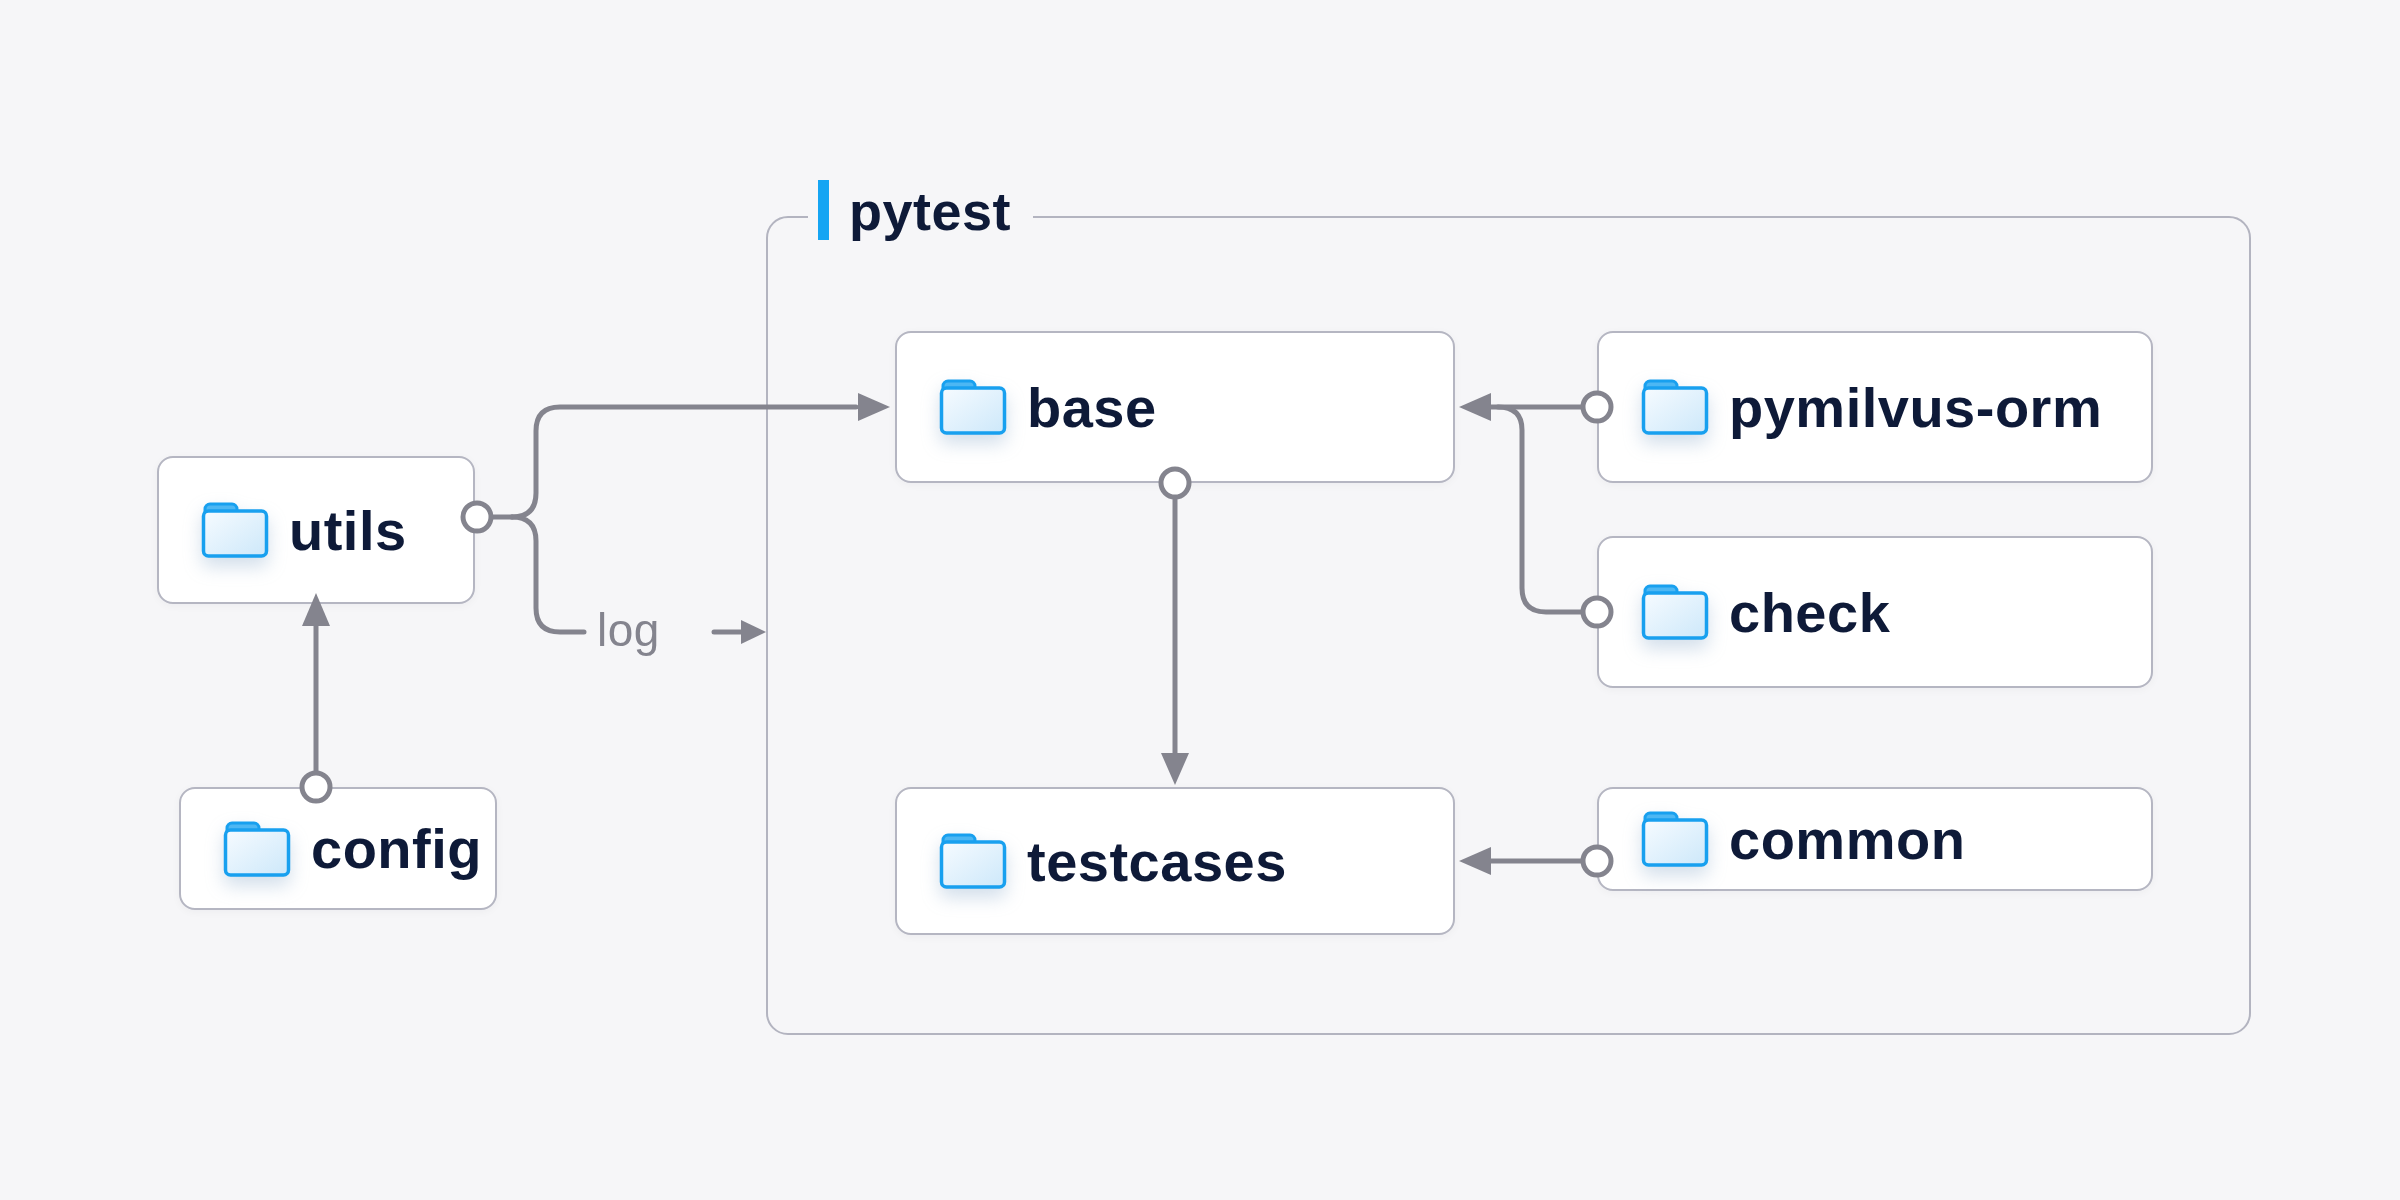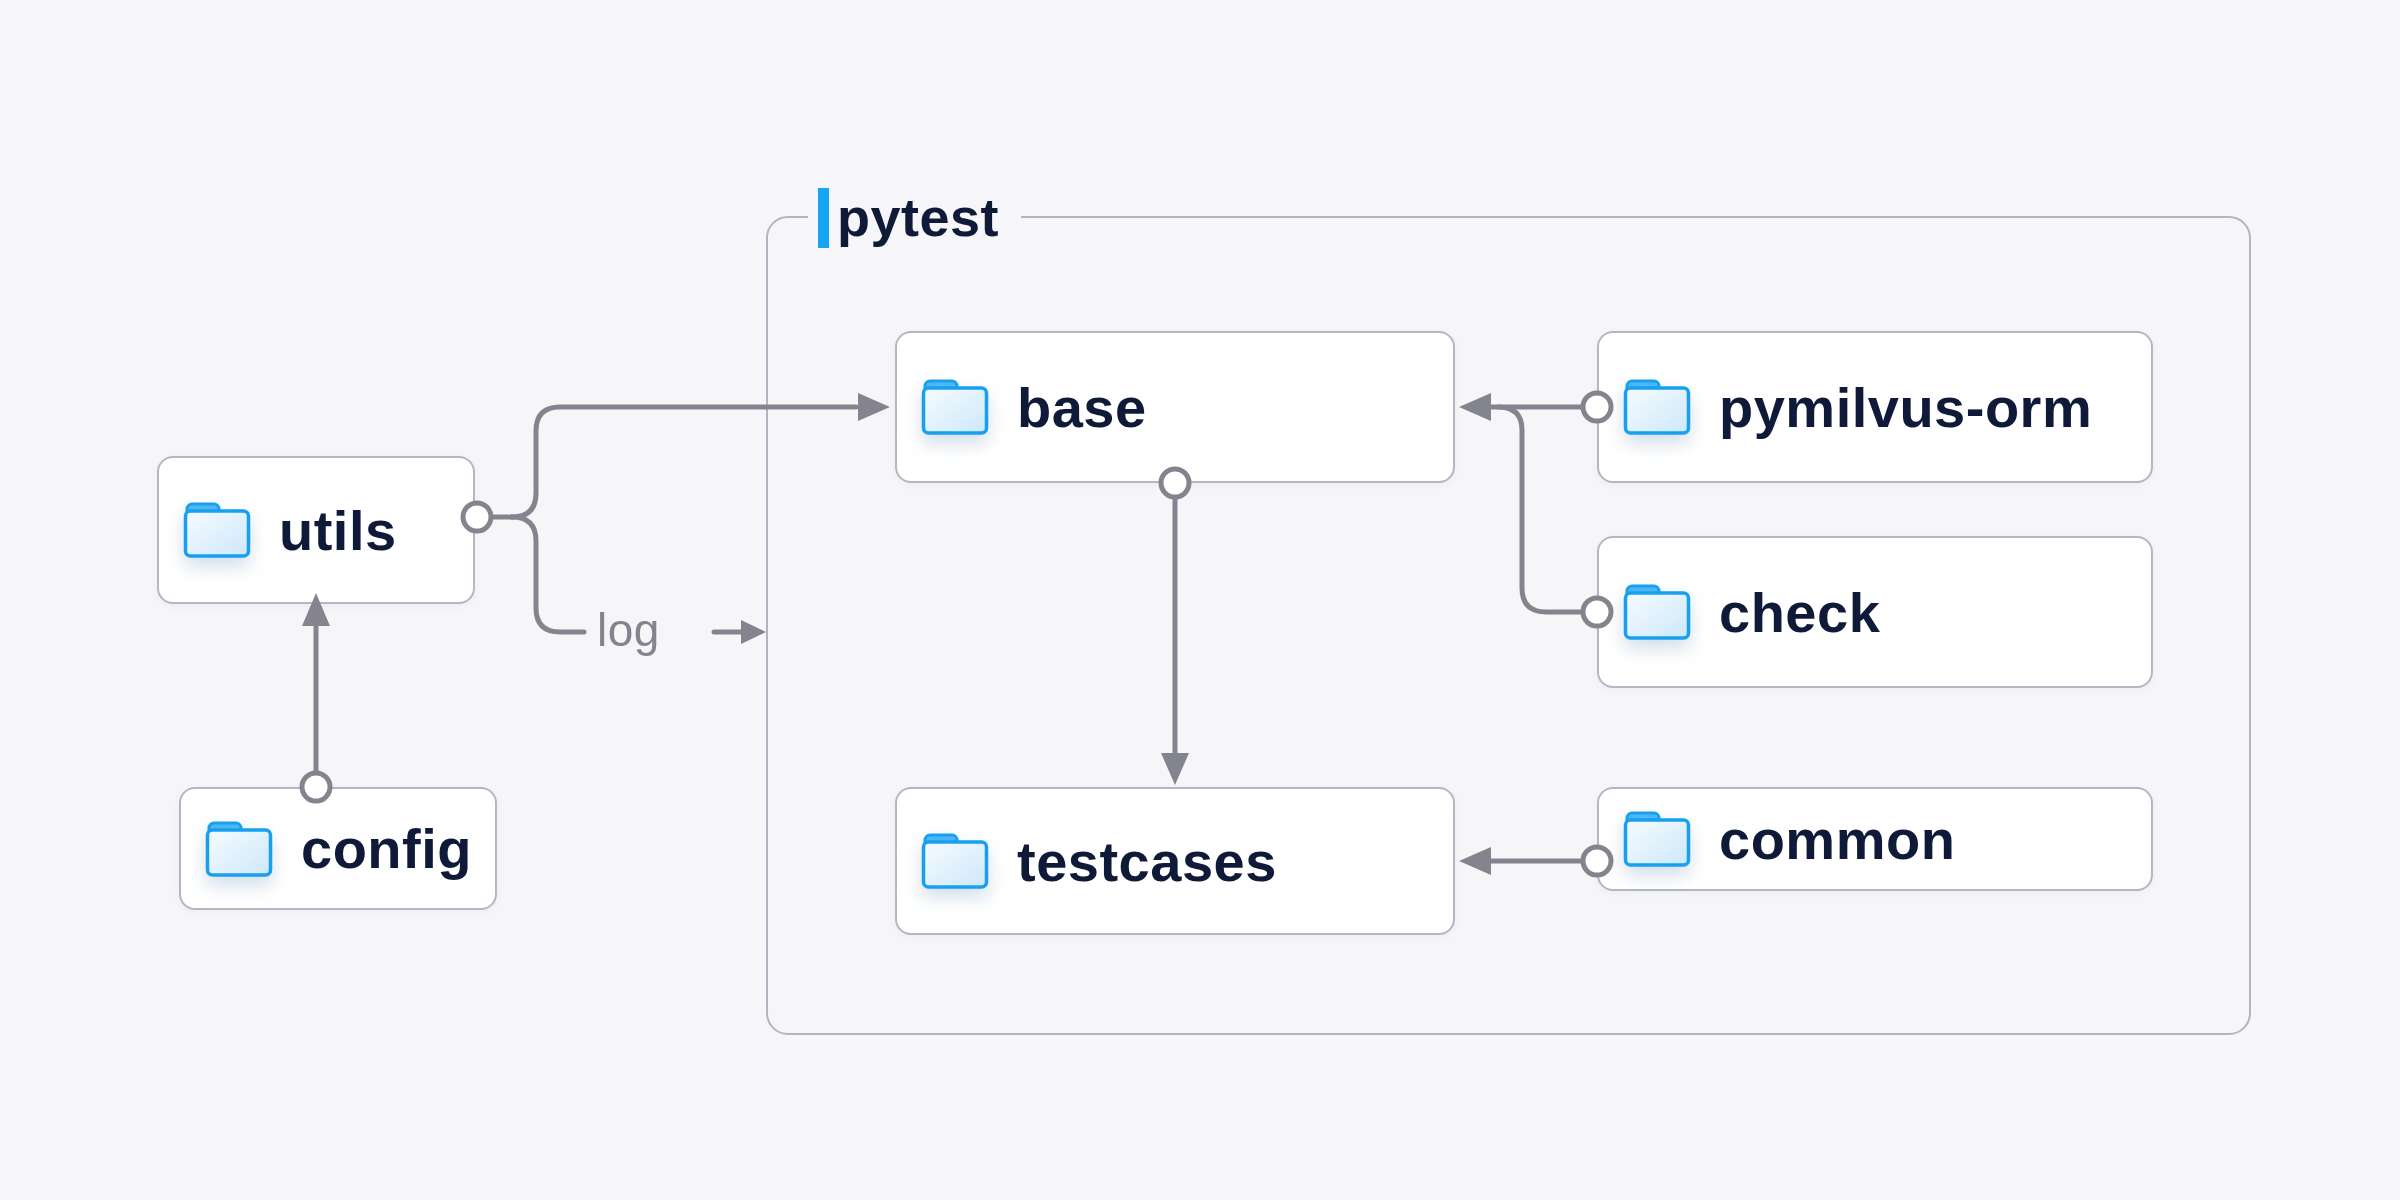--- a/index.html
+++ b/index.html
@@ -7,30 +7,30 @@
     position:relative;width:2400px;height:1200px;background:#f6f6f8;
     font-family:"Liberation Sans",sans-serif;overflow:hidden;
   }
   
   .group-box{
     position:absolute;left:766px;top:216px;width:1481px;height:815px;
     border:2.5px solid #b3b4c0;border-radius:22px;background:transparent;
   }
   .group-label{
     position:absolute;left:808px;top:180px;height:68px;z-index:4;
-    display:flex;align-items:flex-end;gap:8px;background:#f6f6f8;
+    display:flex;align-items:flex-start;gap:20px;background:#f6f6f8;
     padding:0 22px 0 10px;
   }
   .accent-bar{display:inline-block;width:11px;height:60px;background:#15a5f3;}
   .group-title{font-size:54px;font-weight:700;color:#0e1a38;letter-spacing:.5px;}
   
   .node{
-    position:absolute;display:flex;align-items:center;gap:28px;
+    position:absolute;display:flex;align-items:center;gap:20px;
     background:#ffffff;border:2.5px solid #b5b6c2;border-radius:16px;
-    padding-left:24px;box-sizing:border-box;z-index:1;
+    padding-left:42px;box-sizing:border-box;z-index:1;
     box-shadow:0 2px 8px rgba(20,30,60,.04);
   }
   .node-label{font-size:56px;font-weight:700;color:#0e1a38;letter-spacing:.5px;}
   .folder{display:inline-flex;filter:drop-shadow(0 9px 9px rgba(110,150,190,.30));}
   .n-utils   {left:157px;top:443px;width:318px;height:148px;margin-top:13px;}
   .n-config  {left:157px;top:787px;width:318px;height:123px;margin-left:22px;}
   .n-base    {left:895px;top:331px;width:560px;height:152px;}
   .n-pymilvus{left:1597px;top:331px;width:556px;height:152px;}
   .n-check   {left:1597px;top:536px;width:556px;height:152px;}
   .n-test    {left:895px;top:787px;width:560px;height:148px;}

